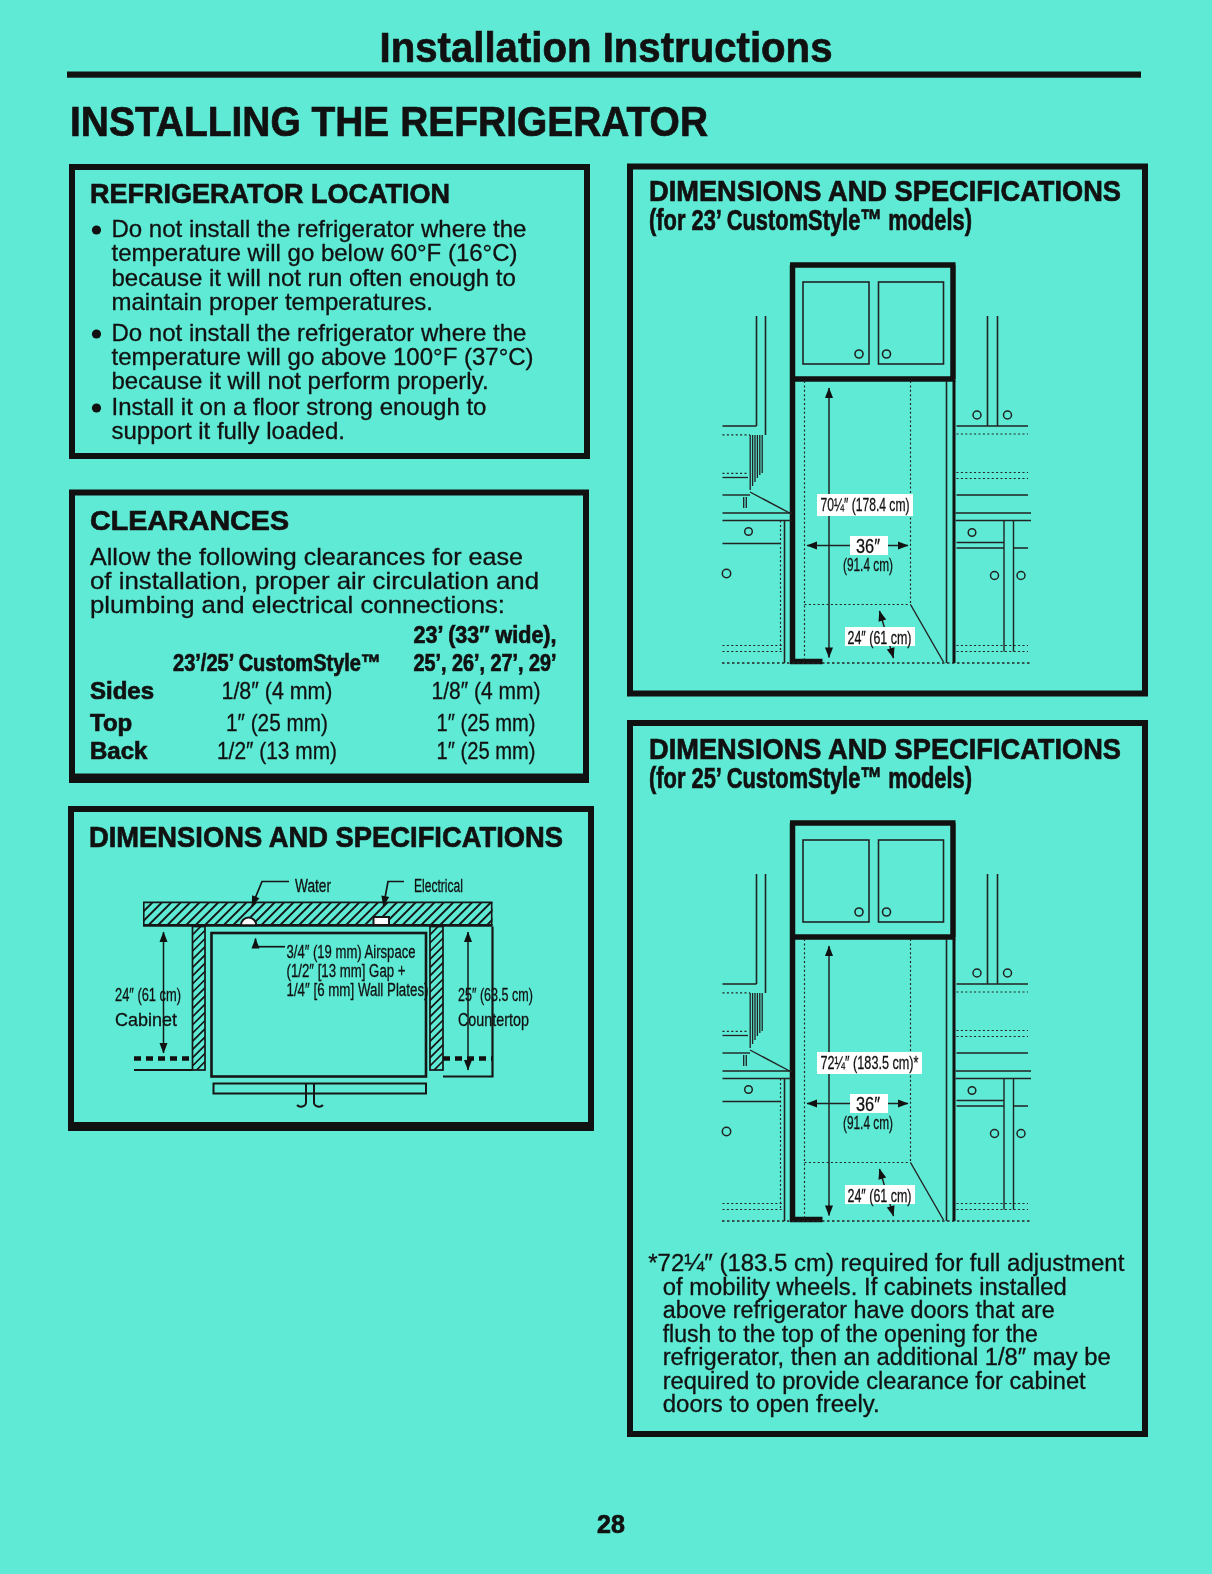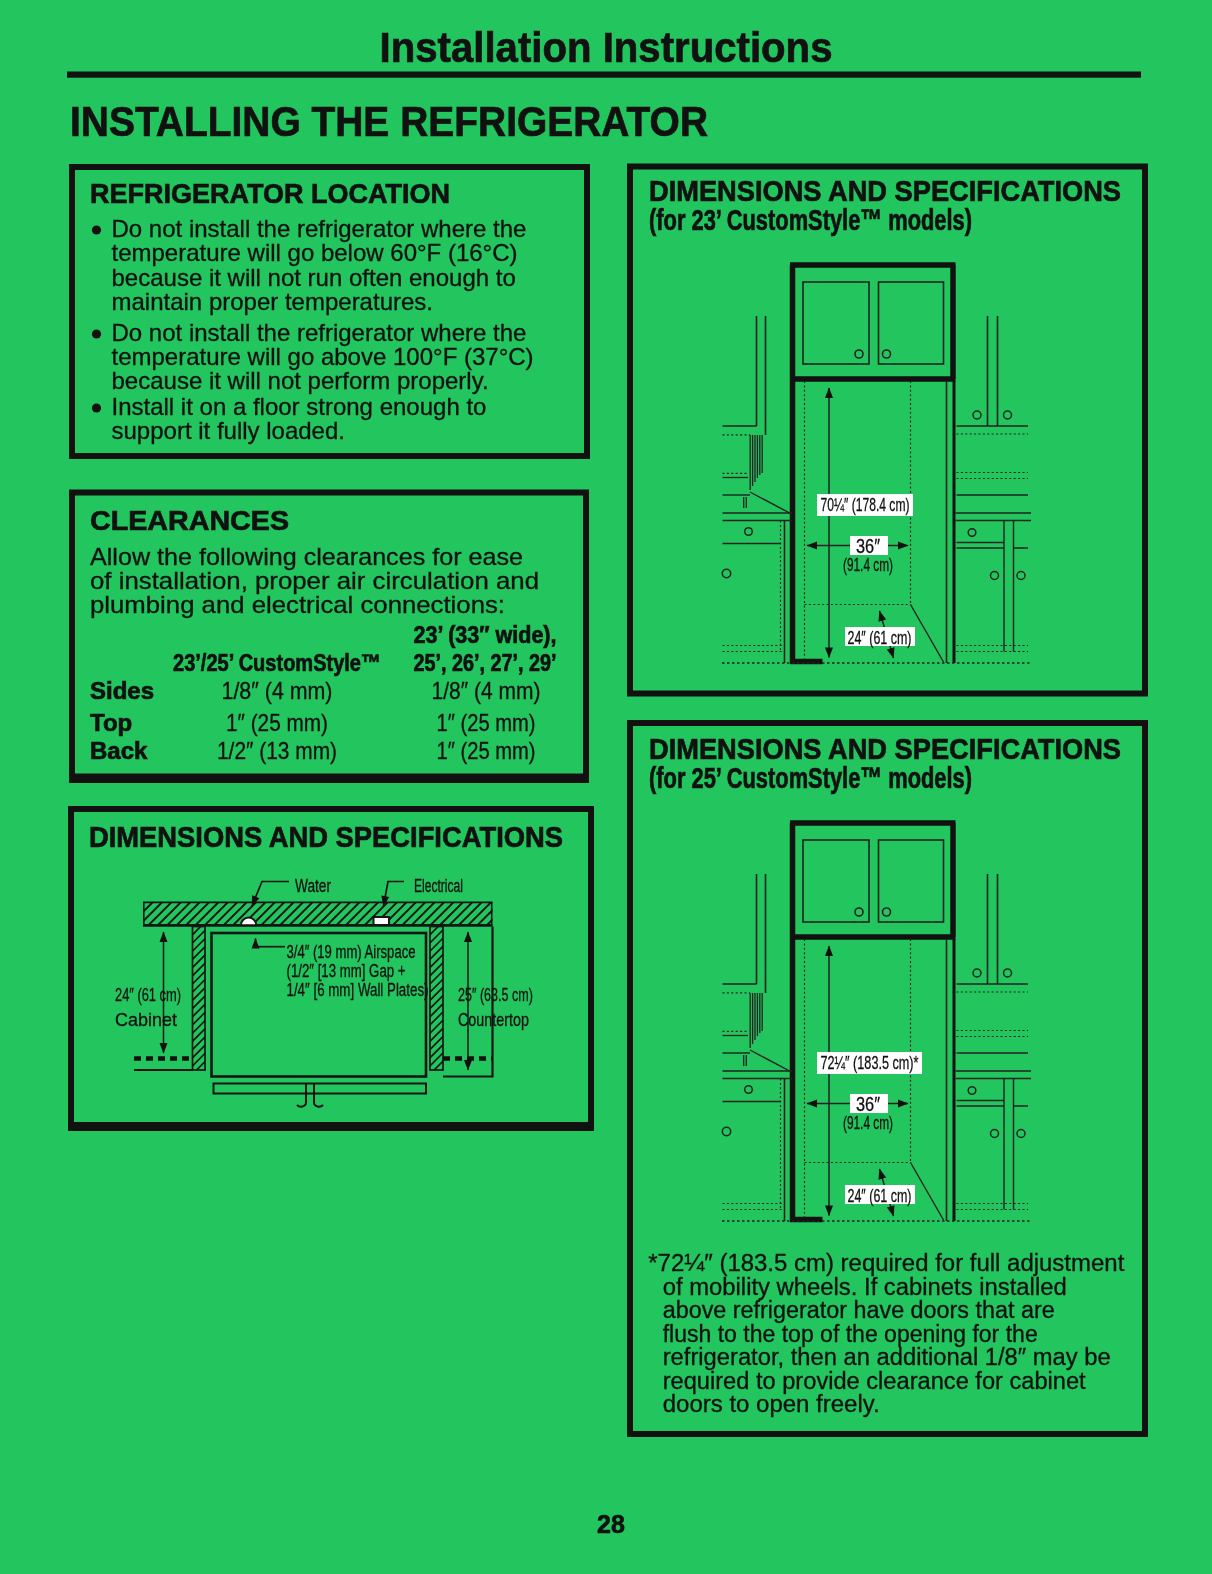--- a/index.html
+++ b/index.html
@@ -1,16 +1,16 @@
 <!DOCTYPE html>
 <html><head>
 <meta charset="utf-8">
 <style>
 html,body{margin:0;padding:0;background:#fff;}
-#page{position:relative;width:1212px;height:1574px;background:#22c55e;overflow:hidden;}
+#page{position:relative;width:1212px;height:1574px;background:#5eead4;overflow:hidden;}
 text{font-family:"Liberation Sans",sans-serif;fill:#111;stroke:#111;stroke-width:0.3;}
 .b{font-weight:bold;stroke-width:0.7;}
 </style>
 </head>
 <body>
 <div id="page">
 <svg width="1212" height="1574" viewBox="0 0 1212 1574" fill="none">
 <defs>
 <clipPath id="cpwall">
           <rect x="143" y="902.5" width="349.5" height="23"></rect>

